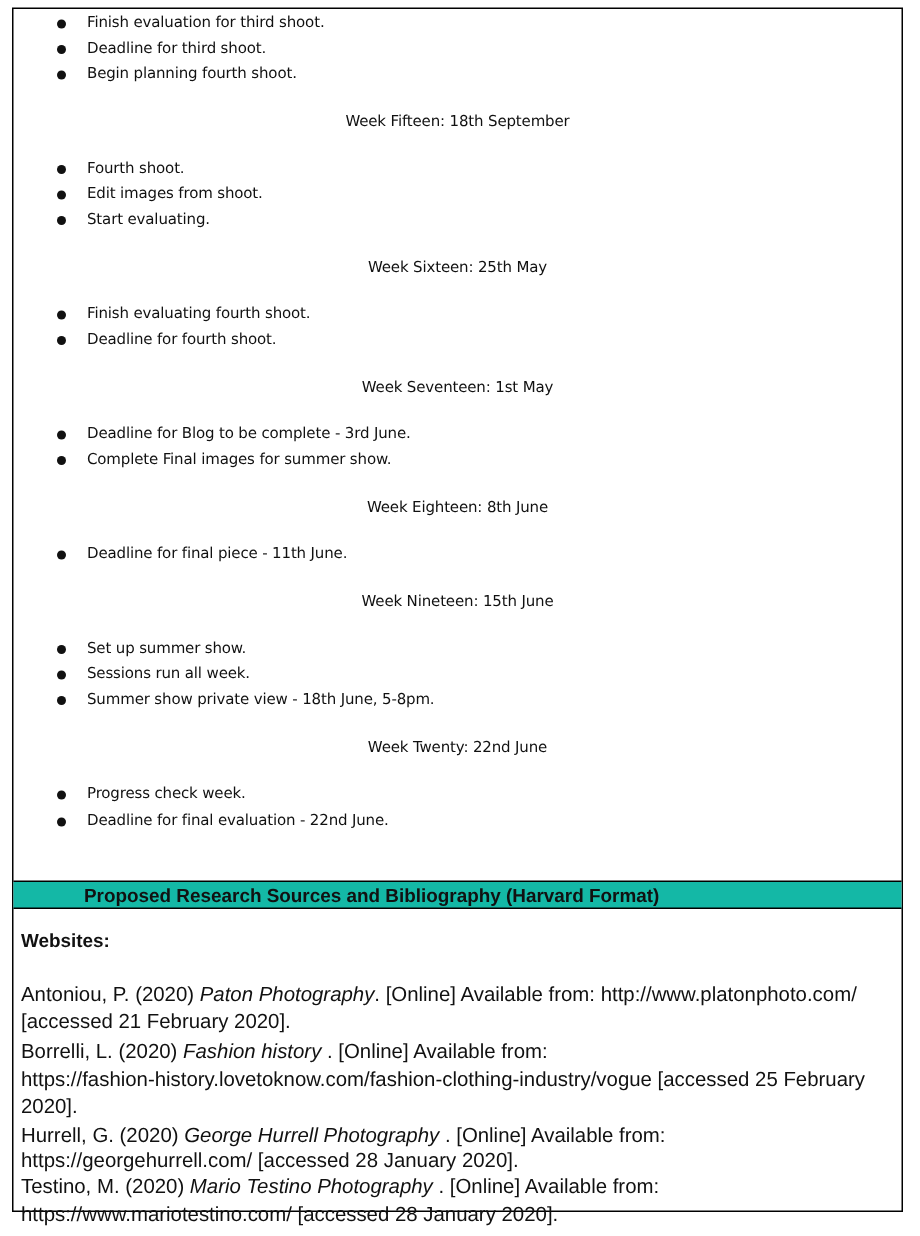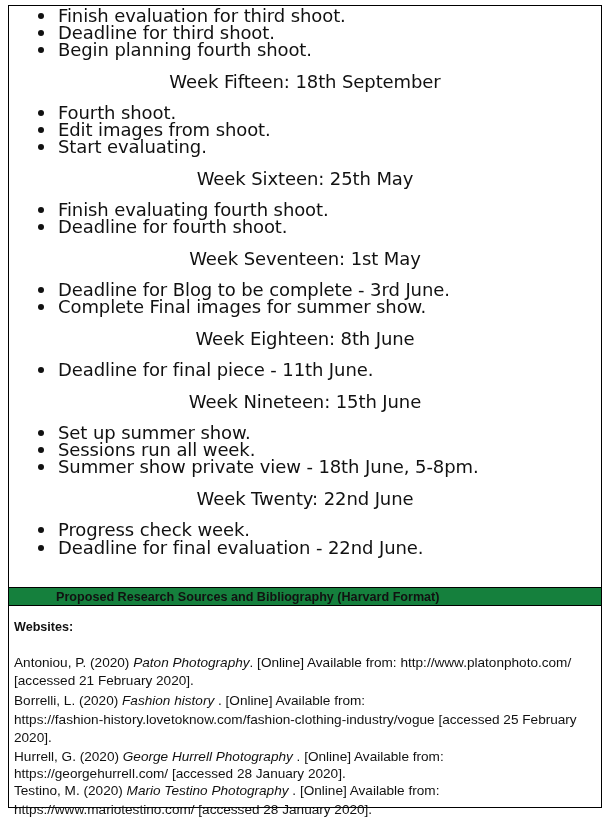--- a/index.html
+++ b/index.html
@@ -4,21 +4,21 @@
 <style>
   html, body { margin: 0; padding: 0; background: #ffffff; }
   body { width: 613px; height: 824px; position: relative; overflow: hidden; }
   .doc-table {
     position: absolute; left: 8px; top: 5px; width: 592px; height: 801px;
     border: 1px solid #000; box-sizing: content-box;
   }
   .schedule-cell {
     position: absolute; left: 0; top: 0; width: 592px; height: 581px;
     border-bottom: 1px solid #000;
-    font-family: "DejaVu Sans", sans-serif; font-size: 18px; color: #111;
+    font-family: "DejaVu Sans", sans-serif; font-size: 10px; color: #111;
   }
   .group { position: absolute; left: 0; width: 592px; }
   .bullet-item { position: relative; height: 17px; line-height: 17px; padding-left: 49px; white-space: nowrap; letter-spacing: -0.1px; }
   .bullet-dot {
     position: absolute; left: 29px; top: 6px; width: 6px; height: 6px; border-radius: 50%; background: #111;
   }
   .week-heading {
     position: absolute; left: 0; width: 592px; text-align: center; height: 17px; line-height: 17px;
     letter-spacing: -0.1px;
   }
@@ -81,21 +81,21 @@
       <div class="bullet-item"><span class="bullet-dot"></span><span>Summer show private view - 18th June, 5-8pm.</span></div>
     </div>
 
     <div class="week-heading" style="top:484px">Week Twenty: 22nd June</div>
     <div class="group" style="top:515px">
       <div class="bullet-item"><span class="bullet-dot"></span><span>Progress check week.</span></div>
       <div class="bullet-item" style="margin-top:1px"><span class="bullet-dot"></span><span>Deadline for final evaluation - 22nd June.</span></div>
     </div>
   </div>
 
-  <div class="bib-header" style="background: #15803d;">
+  <div class="bib-header" style="background: #14b8a6;">
     <span>Proposed Research Sources and Bibliography (Harvard Format)</span>
   </div>
 
   <div class="bib-cell">
     <div class="bib-line bib-title-label" style="top:0px">Websites:</div>
 
     <div class="bib-line" style="top:36px">
       <span>Antoniou, P. (2020) </span><span class="it">Paton Photography</span><span>. [Online] Available from: http://www.platonphoto.com/</span>
     </div>
     <div class="bib-line" style="top:54px">[accessed 21 February 2020].</div>

